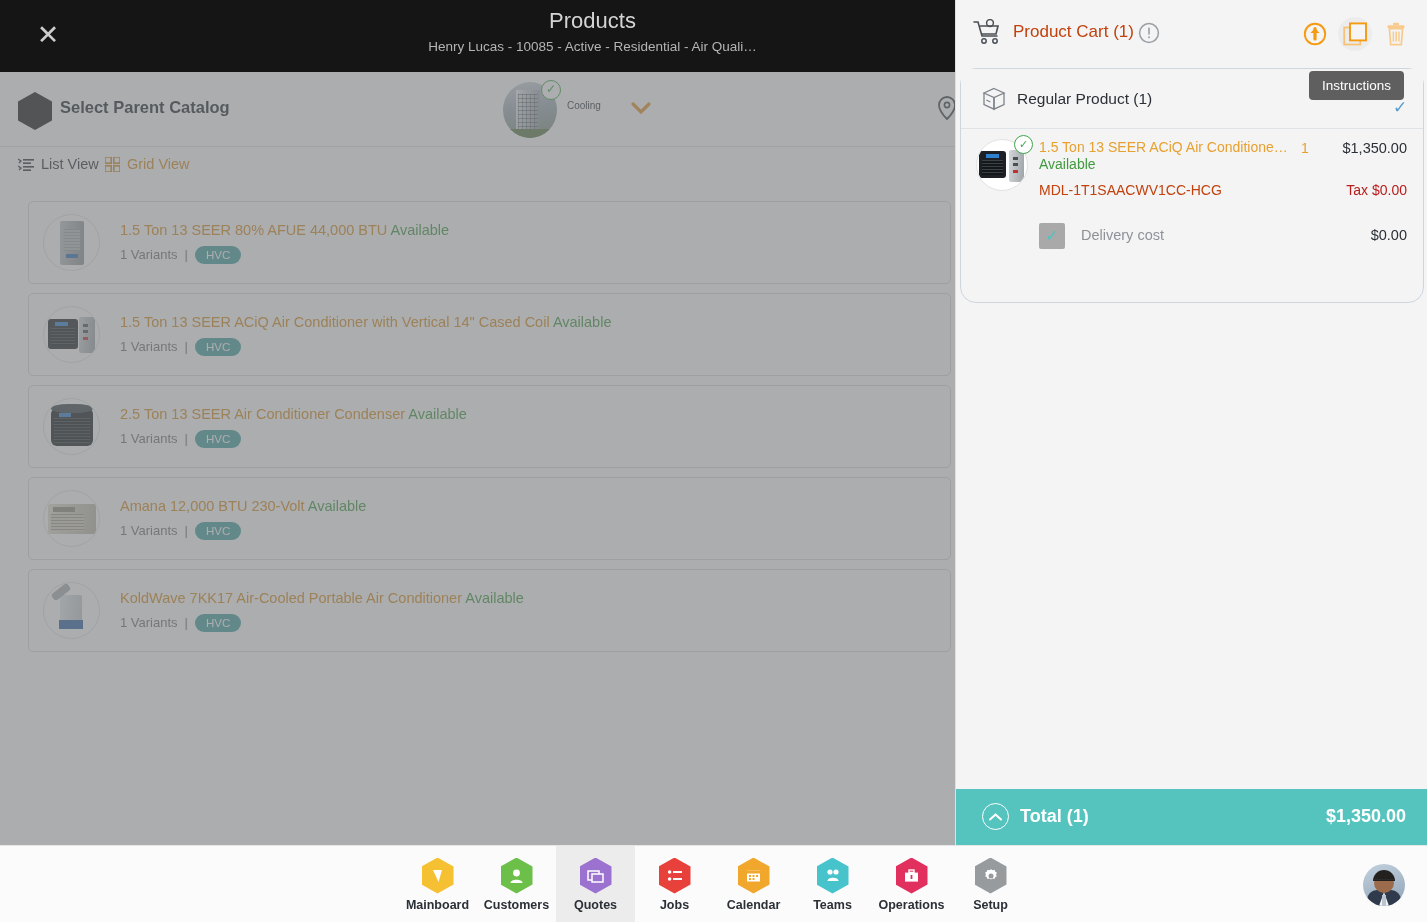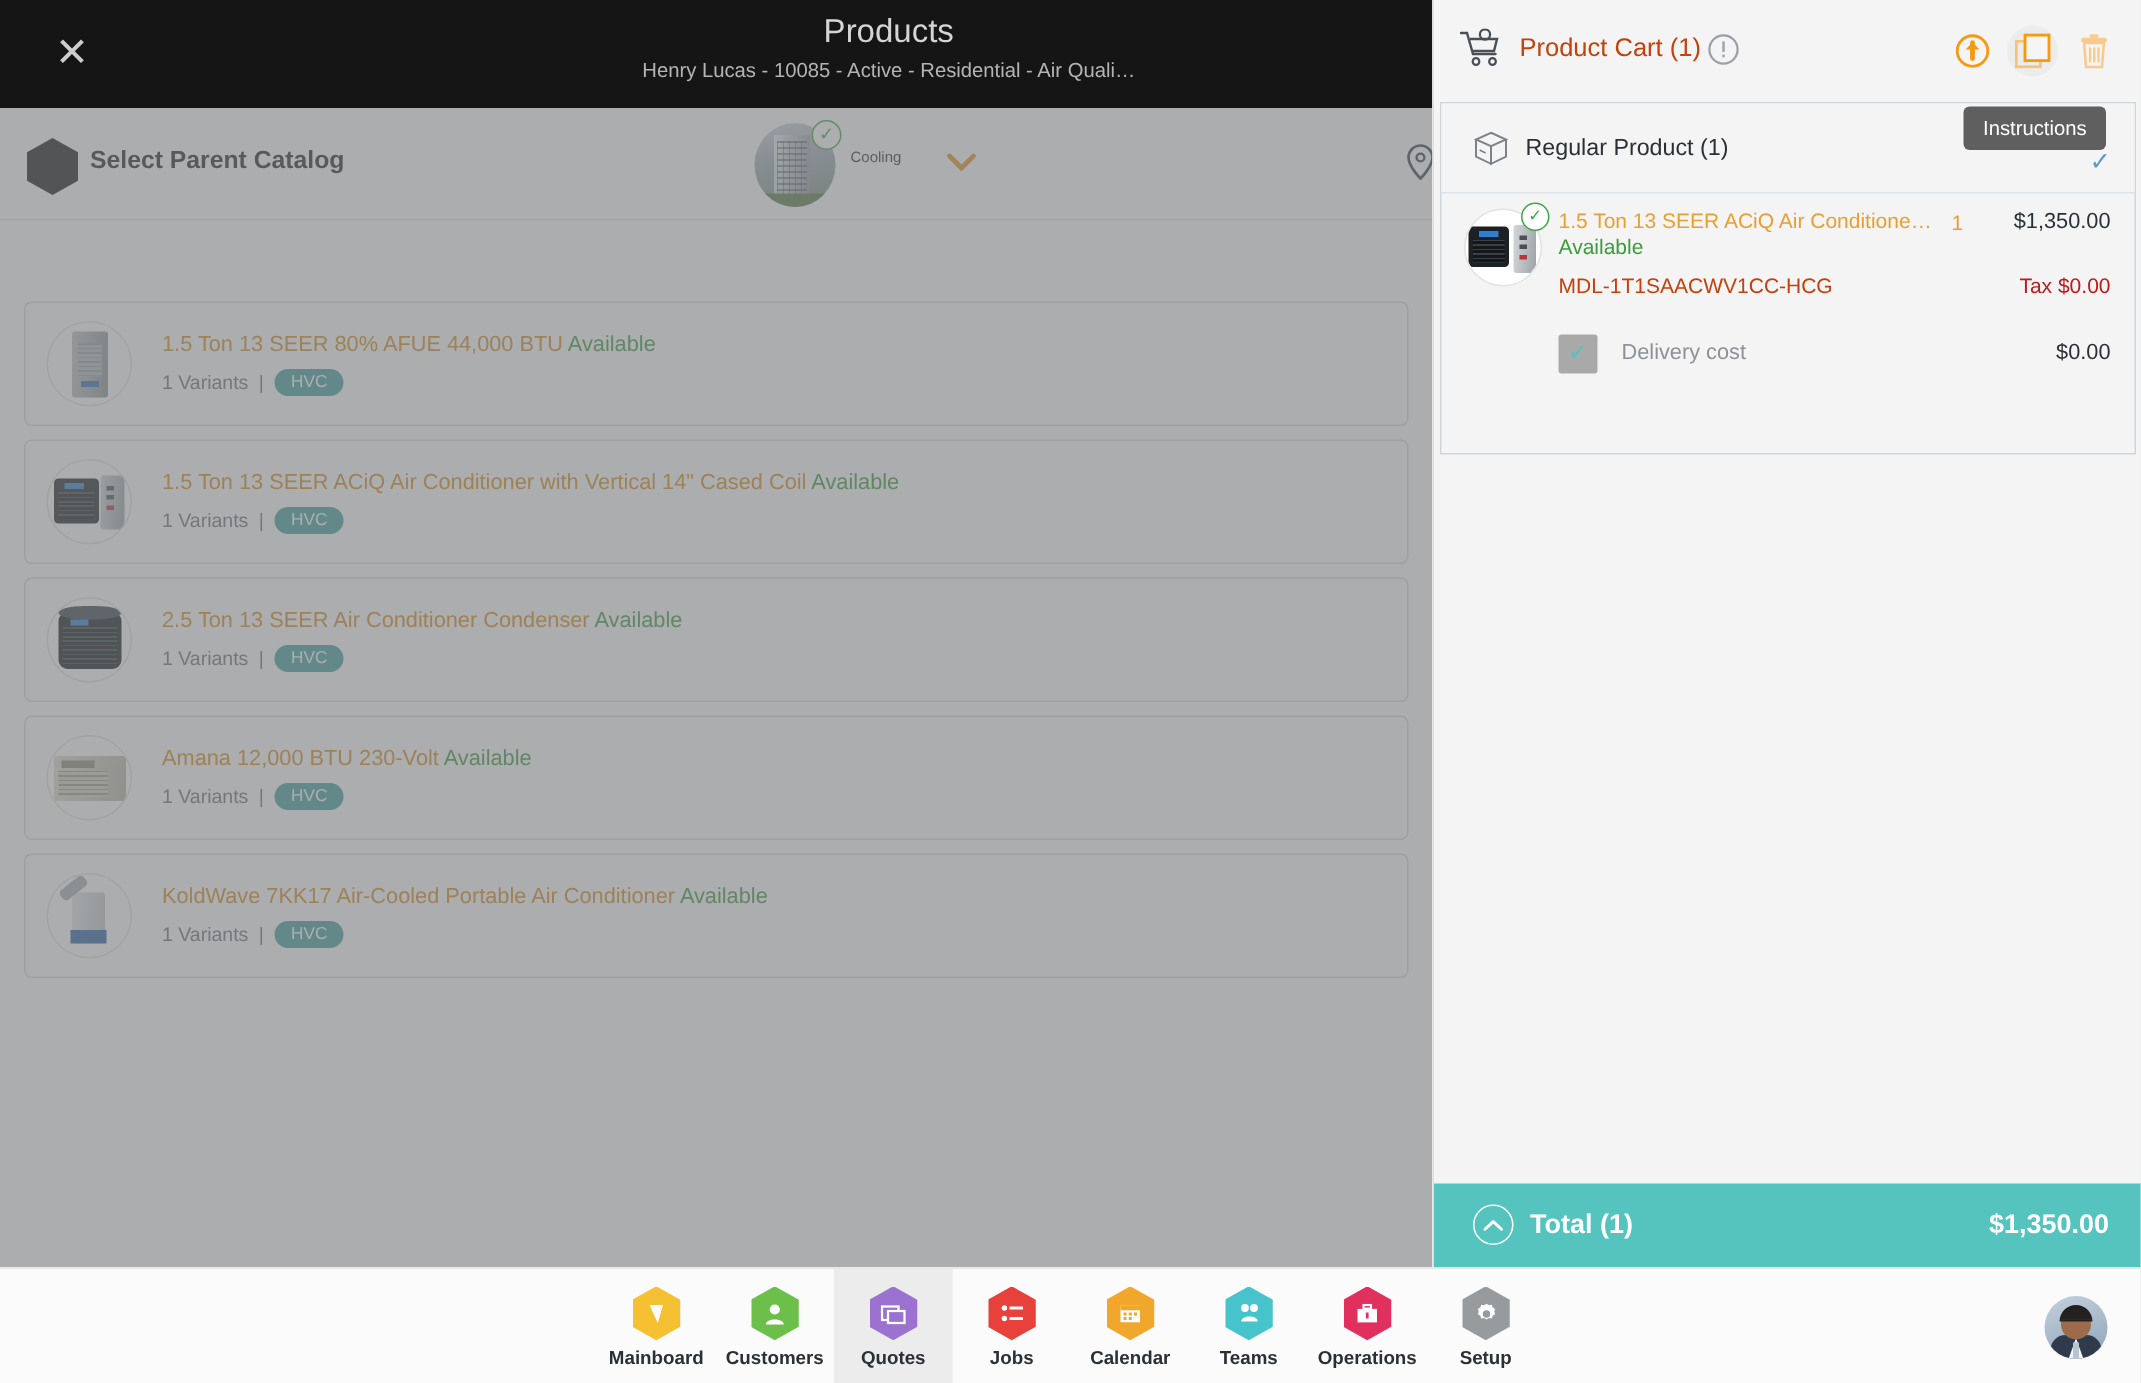--- a/index.html
+++ b/index.html
@@ -84,21 +84,21 @@
   #cat-caret { position: absolute; left: 630px; top: 101px; z-index: 22; cursor: pointer; }
   #loc-pin { position: absolute; left: 938px; top: 96px; z-index: 22; }
 
   
   #view-toggle { position: absolute; left: 0; top: 147px; width: 955px; height: 44px; background:#fff; z-index:20; }
   .vt { position: absolute; top: 9px; display: flex; align-items: center; gap: 7px; cursor: pointer; font-size: 14.5px; }
   #vt-list { left: 18px; color: #2b3037; }
   #vt-grid { left: 105px; color: #d98b1f; }
 
   
-  #product-list { position: absolute; left: 0; top: 191px; width: 955px; height: 654px; background:#fff; padding: 10px 16px 0 16px; z-index: 18; }
+  #product-list { position: absolute; left: 12px; top: 191px; width: 955px; height: 654px; background:#fff; padding: 10px 16px 0 16px; z-index: 18; }
   .prow {
     position: relative; height: 83px; border: 1px solid #dadada; border-radius: 5px;
     background: #fff; margin-bottom: 9px; display: flex; align-items: center; padding: 0 14px; cursor: pointer;
   }
   .prow-thumb {
     width: 57px; height: 57px; border-radius: 50%; border: 1px solid #e2e2e2;
     margin-right: 20px; overflow: hidden; position: relative; flex: 0 0 57px; background:#fff;
   }
   .prow-body { flex: 1; min-width: 0; }
   .prow-title { font-size: 14.5px; color: #d98b1f; line-height: 17px; }
@@ -140,21 +140,21 @@
   #cart-icon { position: absolute; left: 17px; top: 19px; }
   #cart-title { position: absolute; left: 57px; top: 22px; font-size: 17px; color: #c2410c; }
   #cart-info { position: absolute; left: 182px; top: 22px; cursor: pointer; }
   .cart-act { position: absolute; top: 17px; width: 34px; height: 34px; display:flex; align-items:center; justify-content:center; cursor:pointer; border-radius: 50%; }
   #act-upload { left: 342px; }
   #act-copy { left: 382px; background: #ececec; }
   #act-trash { left: 423px; }
 
   #cart-card {
     position: absolute; left: 4px; top: 68px; width: 464px; height: 235px;
-    background: #f4f4f4; border: 1px solid #cdd6dd; border-radius: 0;
+    background: #f4f4f4; border: 1px solid #cdd6dd; border-radius: 16px;
   }
   #card-hdr { position: relative; height: 60px; border-bottom: 1px solid #dfe3e6; background:#f4f4f4; }
   #box-icon { position: absolute; left: 21px; top: 18px; }
   #card-hdr-label { position: absolute; left: 56px; top: 21px; font-size: 15.5px; color: #2b3037; }
   #instr-tip {
     position: absolute; left: 348px; top: 2px; background: #5f5f5f; color: #fff;
     font-size: 13.5px; padding: 7px 13px; border-radius: 4px; white-space: nowrap; z-index: 6;
   }
   #blue-check { position: absolute; left: 432px; top: 28px; color: #5a9ccf; font-size: 17px; z-index: 4; }
 
@@ -244,20 +244,42 @@
           <path d="M3 3 L11 11 L19 3" stroke="#e59326" stroke-width="3.2" fill="none" stroke-linecap="round"></path>
         </svg>
     </div>
     <div id="loc-pin">
       <svg width="18" height="24" viewBox="0 0 18 24">
           <path d="M9 1 C4.6 1 1 4.6 1 9 c0 6 8 14 8 14 s8-8 8-14 c0-4.4-3.6-8-8-8 z" fill="none" stroke="#3b4149" stroke-width="1.8"></path>
           <circle cx="9" cy="9" r="2.6" fill="none" stroke="#3b4149" stroke-width="1.6"></circle>
         </svg>
     </div>
 
+    <div id="view-toggle">
+      <div class="vt" id="vt-list">
+        <svg width="16" height="14" viewBox="0 0 16 14">
+            <path d="M0 2 L3 4 L1 6" stroke="#2b3037" stroke-width="1.3" fill="none"></path>
+            <path d="M0 9 L3 11 L1 13" stroke="#2b3037" stroke-width="1.3" fill="none"></path>
+            <rect x="5" y="2" width="11" height="1.6" fill="#2b3037"></rect>
+            <rect x="5" y="5.4" width="8" height="1.6" fill="#2b3037"></rect>
+            <rect x="5" y="9" width="11" height="1.6" fill="#2b3037"></rect>
+            <rect x="5" y="12.4" width="8" height="1.6" fill="#2b3037"></rect>
+          </svg>
+        <span>List View</span>
+      </div>
+      <div class="vt" id="vt-grid">
+        <svg width="15" height="15" viewBox="0 0 15 15">
+            <rect x="0" y="0" width="6.2" height="6.2" fill="none" stroke="#d98b1f" stroke-width="1.6"></rect>
+            <rect x="8.8" y="0" width="6.2" height="6.2" fill="none" stroke="#d98b1f" stroke-width="1.6"></rect>
+            <rect x="0" y="8.8" width="6.2" height="6.2" fill="none" stroke="#d98b1f" stroke-width="1.6"></rect>
+            <rect x="8.8" y="8.8" width="6.2" height="6.2" fill="none" stroke="#d98b1f" stroke-width="1.6"></rect>
+          </svg>
+        <span>Grid View</span>
+      </div>
+    </div>
 
     <div id="product-list">
       <div class="prow">
         <div class="prow-thumb">
             <div class="art-furnace">
               <div class="chip"></div>
             </div>
           </div>
         <div class="prow-body">
           <div class="prow-title"><span>1.5 Ton 13 SEER 80% AFUE 44,000 BTU</span> <span class="avail">Available</span></div>

